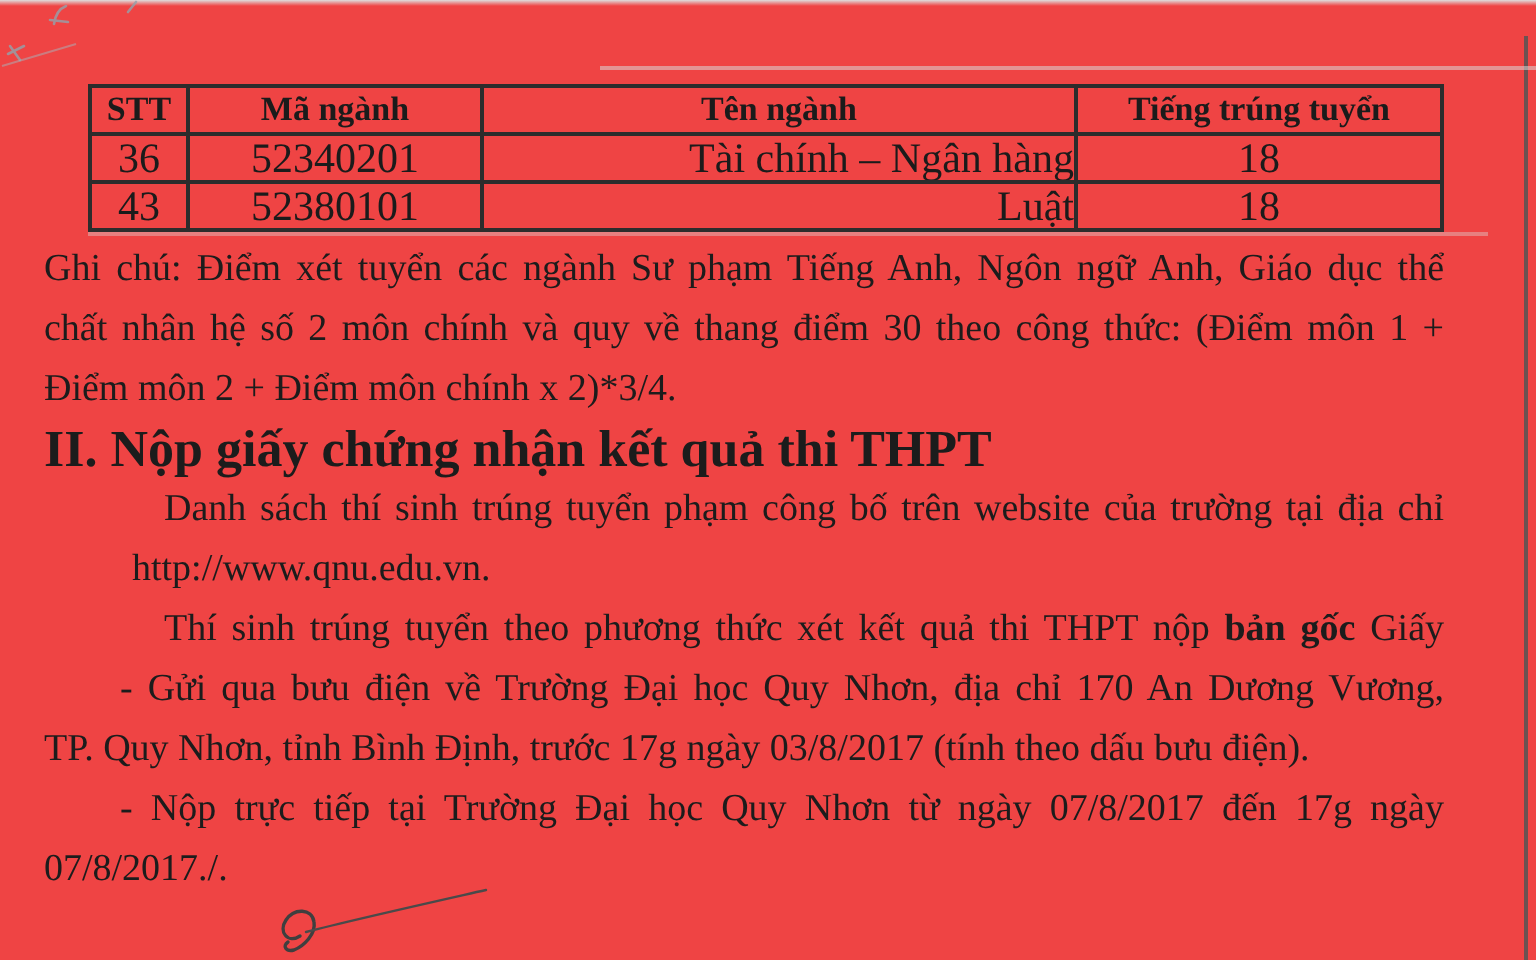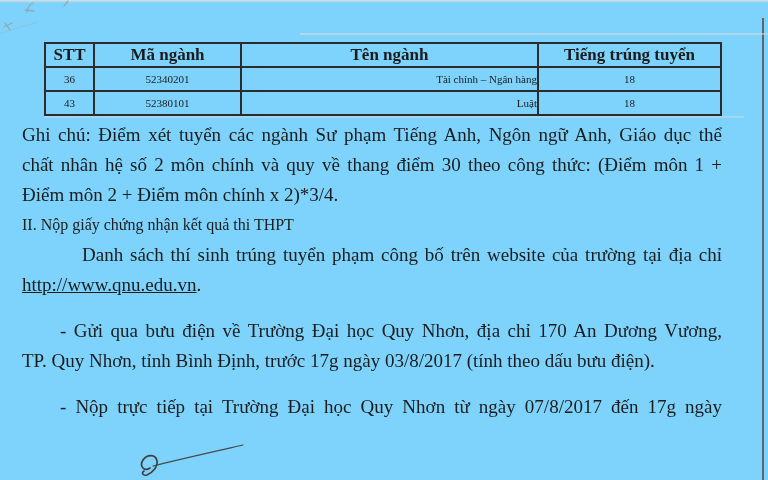--- a/index.html
+++ b/index.html
@@ -1,49 +1,49 @@
 <!DOCTYPE html>
 <html><head>
 <meta charset="utf-8">
 <style>
   html,body{margin:0;padding:0;background:#ffffff;}
   .page{
     position:relative;width:768px;height:480px;overflow:hidden;
-    background:#7dd3fc;color:#1c1c1c;
+    background:#ef4444;color:#1c1c1c;
     font-family:"Liberation Serif","DejaVu Serif",serif;
   }
   
   .top-edge{position:absolute;left:0;top:0;width:768px;height:3px;
     background:linear-gradient(to bottom,#dedede,rgba(255,255,255,0));}
   .scan-line-right{position:absolute;left:762px;top:18px;width:2px;height:462px;
     background:#555;opacity:.85;}
   .echo-line-top{position:absolute;left:300px;top:33px;width:468px;height:2px;background:#d9d9d9;opacity:.55;}
   .echo-line-bottom{position:absolute;left:44px;top:116px;width:700px;height:2px;background:#dcdcdc;opacity:.4;}
   .pencil-marks{position:absolute;left:0;top:0;}
   
   table.score{
     position:absolute;left:44px;top:42px;width:676px;
     border-collapse:collapse;table-layout:fixed;
   }
   table.score th,table.score td{
     border:2px solid #2c2c2c;text-align:center;padding:0;
-    font-size:11px;line-height:20px;height:22px;color:#1b1b1b;
+    font-size:21px;line-height:20px;height:22px;color:#1b1b1b;
     overflow:hidden;
   }
   table.score th{font-weight:bold;font-size:17px;}
   table.score td.cell-left{text-align:right;padding-left:10px;}
   
   .body{position:absolute;left:22px;top:120px;width:700px;font-size:19px;}
   .ln{height:30px;line-height:30px;}
   .j{text-align:justify;text-align-last:justify;}
   .ind{padding-left:60px;}
-  .ind2{padding-left:38px;margin-top:16px;}
-  .hd{font-weight:normal;font-size:16px;}
+  .ind2{padding-left:38px;}
+  .hd{font-weight:bold;font-size:26px;}
   .bold{font-weight:bold;}
-  .link{text-decoration:underline;}
+  .link{margin-left:44px;}
   .signature{position:absolute;left:136px;top:442px;}
 </style>
 </head>
 <body>
 
 <div class="page">
 
   <div class="top-edge"></div>
   <div class="scan-line-right"></div>
   <div class="echo-line-top"></div>
@@ -88,23 +88,25 @@
   </tbody>
     </table>
 
   <div class="body">
     <div class="ln j">Ghi chú:  Điểm xét tuyển các ngành Sư phạm Tiếng Anh, Ngôn ngữ Anh, Giáo dục thể</div>
     <div class="ln j">chất nhân hệ số 2 môn chính và quy về thang điểm 30 theo công thức: (Điểm môn 1 +</div>
     <div class="ln">Điểm môn 2 + Điểm môn chính x 2)*3/4.</div>
     <div class="ln hd">II. Nộp giấy chứng nhận kết quả thi THPT</div>
     <div class="ln j ind">Danh sách thí sinh trúng tuyển phạm công bố trên website của trường tại địa chỉ</div>
     <div class="ln"><span class="link">http://www.qnu.edu.vn</span><span>.</span></div>
+    <div class="ln j ind"><span>Thí sinh trúng tuyển theo phương thức xét kết quả thi THPT nộp </span><span class="bold">bản gốc</span><span> Giấy</span></div>
     <div class="ln j ind2">- Gửi qua bưu điện về Trường Đại học Quy Nhơn, địa chỉ 170 An Dương Vương,</div>
     <div class="ln">TP. Quy Nhơn, tỉnh Bình Định, trước 17g ngày 03/8/2017 (tính theo dấu bưu điện).</div>
     <div class="ln j ind2">- Nộp trực tiếp tại Trường Đại học Quy Nhơn từ ngày 07/8/2017 đến 17g ngày</div>
+    <div class="ln">07/8/2017./.</div>
   </div>
 
   <svg class="signature" width="112" height="36" viewBox="0 0 112 36">
     <path d="M14,26 C8,30 3,24 7,18 C11,12 20,12 21,19 C22,25 16,31 11,33 C7,34 5,31 8,29" fill="none" stroke="#3f3f3f" stroke-width="1.7" stroke-linecap="round"></path>
     <path d="M17,24 C40,18 76,10 107,3" fill="none" stroke="#4a4a4a" stroke-width="1.2" stroke-linecap="round"></path>
   </svg>
 
 </div>
 
 </body></html>

